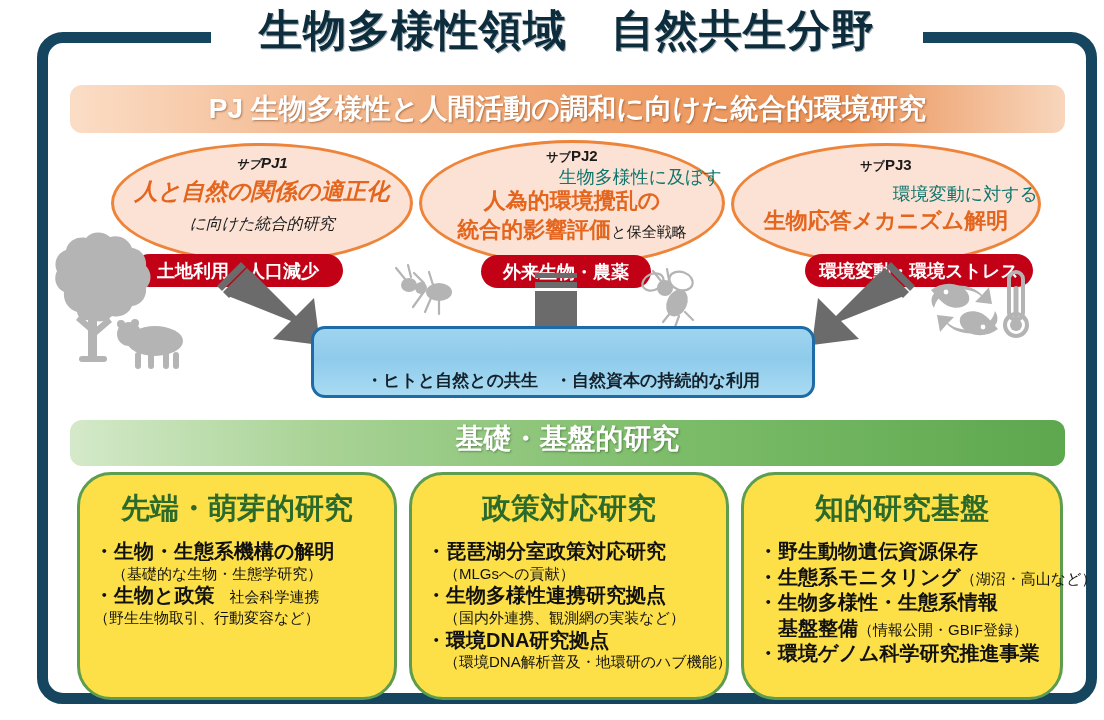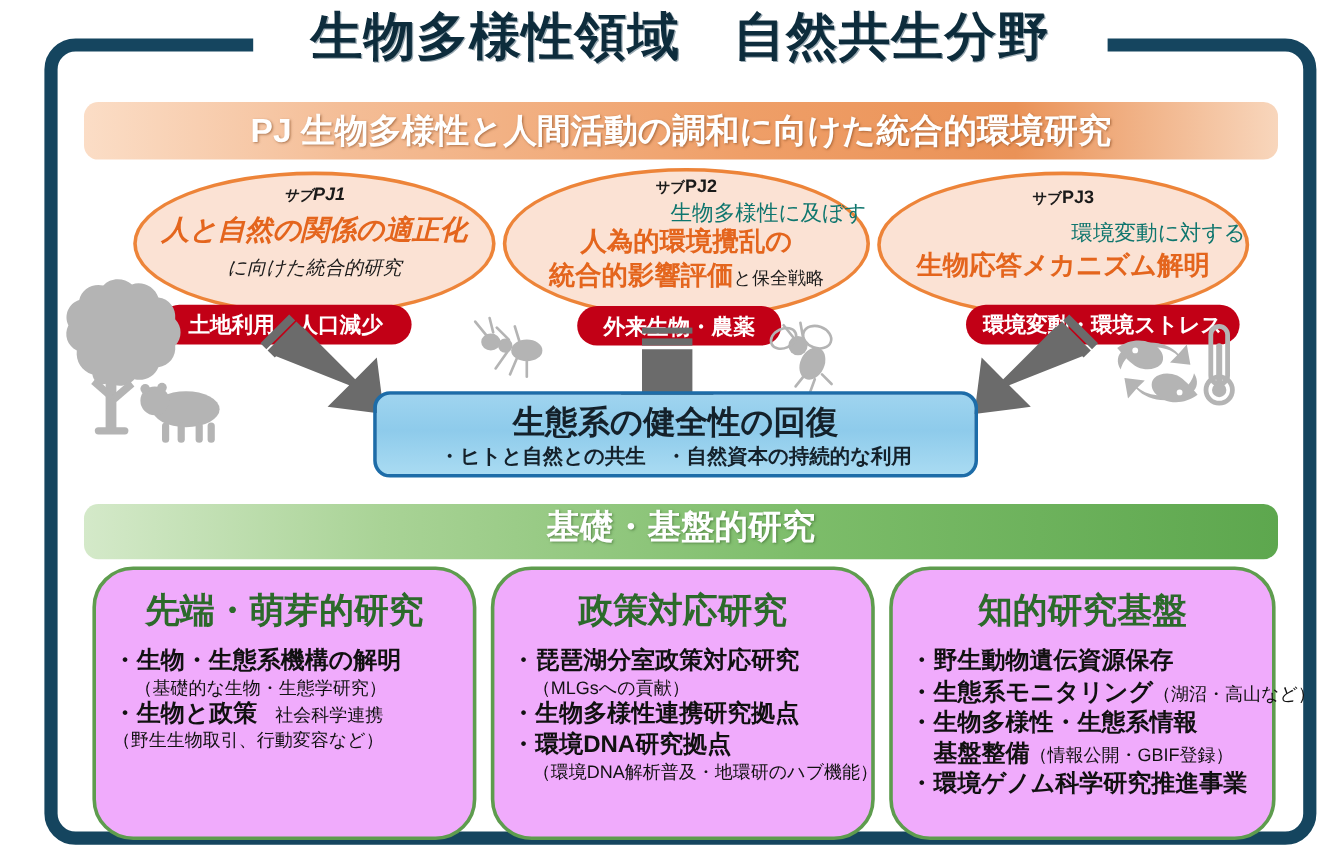--- a/index.html
+++ b/index.html
@@ -125,21 +125,21 @@
     font-size:28px;font-weight:bold;color:#ffffff;
     text-shadow:1px 1px 2px rgba(40,80,30,.5);
     white-space:nowrap;
   }
 
   
   .gcard{
     position:absolute;top:472px;height:228px;
     border:3px solid #5e9c4e;
     border-radius:34px;
-    background:#f0abfc;
+    background:#fde047;
     box-sizing:border-box;
   }
   .gc1{left:62px;width:320px;}
   .gc2{left:394px;width:320px;}
   .gc3{left:726px;width:322px;}
 
   .gcard-title{
     position:absolute;left:0;right:0;top:14px;
     text-align:center;
     font-size:29px;font-weight:bold;color:#2c6a2b;white-space:nowrap;
@@ -272,21 +272,20 @@
     </g>
 
     <g fill="#6b6b6b">
       <path d="M889 296 l-24,-24 l-44,44 l-18,-18 l-6,47 l47,-6 l-18,-18 z"></path>
       <path d="M894 292 l-24,-24 l-6,6 l24,24 z"></path>
       <path d="M900 286 l-24,-24 l-5,5 l24,24 z"></path>
     </g>
   </svg>
 
   <div class="blue-box">
-    <div class="blue-title">生態系の健全性の回復</div>
     <div class="blue-sub">・ヒトと自然との共生　・自然資本の持続的な利用</div>
   </div>
 
   <div class="green-banner">
     <span class="green-banner-text">基礎・基盤的研究</span>
   </div>
 
   <div class="gcard gc1">
     <div class="gcard-title">先端・萌芽的研究</div>
     <div class="gcard-body">
@@ -296,20 +295,21 @@
         <div class="gl-sub">（野生生物取引、行動変容など）</div>
       </div>
   </div>
 
   <div class="gcard gc2">
     <div class="gcard-title">政策対応研究</div>
     <div class="gcard-body">
         <div class="gl-main">・琵琶湖分室政策対応研究</div>
         <div class="gl-sub gl-indent">（MLGsへの貢献）</div>
         <div class="gl-main">・生物多様性連携研究拠点</div>
+        <div class="gl-sub gl-indent">（国内外連携、観測網の実装など）</div>
         <div class="gl-main">・環境DNA研究拠点</div>
         <div class="gl-sub gl-indent">（環境DNA解析普及・地環研のハブ機能）</div>
       </div>
   </div>
 
   <div class="gcard gc3">
     <div class="gcard-title">知的研究基盤</div>
     <div class="gcard-body">
         <div class="gl-main">・野生動物遺伝資源保存</div>
         <div class="gl-main"><span>・生態系モニタリング</span><span class="inline-small">（湖沼・高山など）</span></div>

